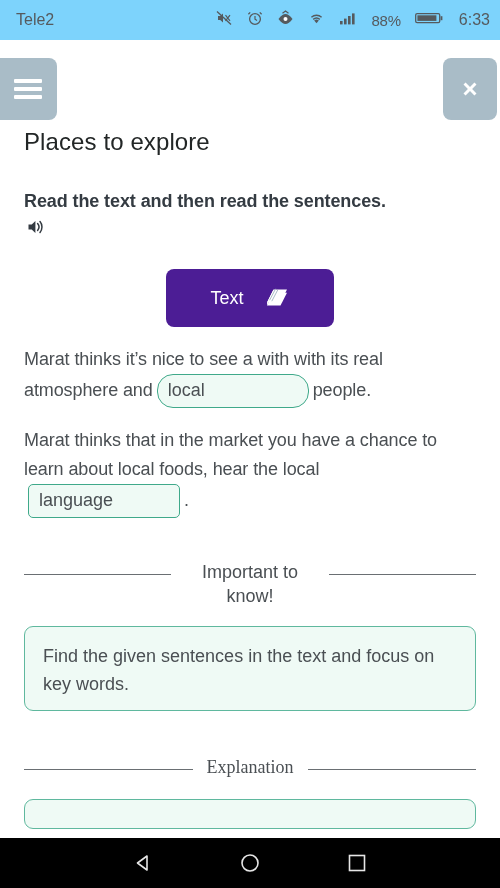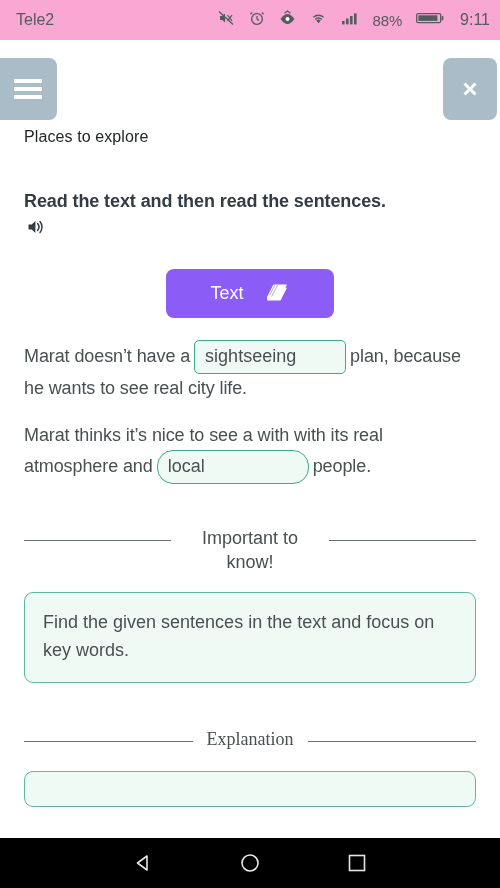--- a/index.html
+++ b/index.html
@@ -17,21 +17,21 @@
   }
 
   
   .statusbar {
     height: 40px;
     display: flex;
     align-items: center;
     padding: 0 10px 0 16px;
     color: #555a5e;
     font-size: 16px;
-    background: #f9a8d4;
+    background: #7dd3fc;
   }
   .statusbar .carrier { flex: 0 0 auto; }
   .statusbar .sb-right {
     margin-left: auto;
     display: flex;
     align-items: center;
     gap: 14px;
   }
   .sb-icon { display: block; }
   .sb-batt-pct { font-size: 15px; letter-spacing: -0.2px; }
@@ -77,21 +77,21 @@
     align-items: center;
     justify-content: center;
     border: none;
     cursor: pointer;
   }
   .close-btn svg { display: block; }
   .page-title {
     position: absolute;
     left: 24px;
     top: 88px;
-    font-size: 16px;
+    font-size: 24px;
     color: #222626;
     font-weight: 400;
     letter-spacing: 0.1px;
     text-align: center;
   }
 
   
   .content { padding: 0 24px; }
 
   .instruction {
@@ -108,22 +108,22 @@
     margin-left: 3px;
   }
 
   .text-btn-wrap {
     display: flex;
     justify-content: center;
     margin-top: 26px;
   }
   .text-btn {
     width: 168px;
-    height: 49px;
-    background: #8b5cf6;
+    height: 58px;
+    background: #4c1d95;
     border-radius: 8px;
     display: flex;
     align-items: center;
     justify-content: center;
     gap: 20px;
     border: none;
     cursor: pointer;
   }
   .text-btn .label {
     color: #ffffff;
@@ -179,21 +179,21 @@
     max-width: 130px;
   }
   .divider.explanation { margin-top: 44px; }
   .divider.explanation .dtitle { max-width: none; white-space: nowrap; font-family: Liberation Serif, serif; }
 
   
   .card {
     border: 1.6px solid #5fb89e;
     border-radius: 9px;
     background: #effaf5;
-    padding: 16px 18px 18px 18px;
+    padding: 16px 18px 12px 18px;
     margin-top: 18px;
     font-size: 18px;
     color: #4a4f53;
     line-height: 1.52;
   }
   .card.explanation-card { margin-top: 20px; }
 
   
   .navbar {
     position: absolute;
@@ -261,21 +261,21 @@
         </svg>
     </span>
     <span class="sb-batt-pct">88%</span>
     <span class="sb-icon">
       <svg width="28" height="16" viewBox="0 0 28 16">
           <rect x="0.7" y="3.6" width="24" height="9" rx="1.4" fill="none" stroke="#555a5e" stroke-width="1.3"></rect>
           <rect x="2.4" y="5.3" width="19" height="5.6" fill="#555a5e"></rect>
           <rect x="25.6" y="6.2" width="1.8" height="4" fill="#555a5e"></rect>
         </svg>
     </span>
-    <span class="sb-clock">9:11</span>
+    <span class="sb-clock">6:33</span>
   </div>
 </div>
 
 <div class="header">
   <button class="menu-btn">
     <span class="bars">
       <span></span>
         <span></span>
         <span></span>
     </span>
@@ -305,28 +305,28 @@
         <svg width="26" height="22" viewBox="0 0 26 22">
           <path d="M3 16.5L9.5 3.5h13.5L16.5 16.5z" fill="#ffffff"></path>
           <path d="M3 16.5l6.5-13v3.2L3 19.5z" fill="#ffffff"></path>
           <path d="M3 19.5L9.5 6.7h13.5l-6.5 12.8z" fill="#ffffff"></path>
           <path d="M5.6 14.2l6-11.4M7.8 15.2l6-11.4" stroke="#a9bcc7" stroke-width="1" fill="none"></path>
         </svg>
       </span>
     </button>
   </div>
 
-  <p class="sentence s1">
-    <span>Marat doesn’t have a</span><input class="blank w1" type="text" value="sightseeing" style=""><span>plan, because he wants to see real city life.</span>
-  </p>
 
   <p class="sentence s2">
     <span>Marat thinks it’s nice to see a with with its real atmosphere and</span><input class="blank w2" type="text" value="local" style=""><span>people.</span>
   </p>
 
+  <p class="sentence s3">
+    <span>Marat thinks that in the market you have a chance to learn about local foods, hear the local</span><input class="blank w3" type="text" value="language" style=""><span>.</span>
+  </p>
 
   <div class="divider important">
     <span class="rule left"></span>
     <span class="dtitle">Important to know!</span>
     <span class="rule right"></span>
   </div>
 
   <div class="card tip-card">
     <span>Find the given sentences in the text and focus on key words.</span>
   </div>

